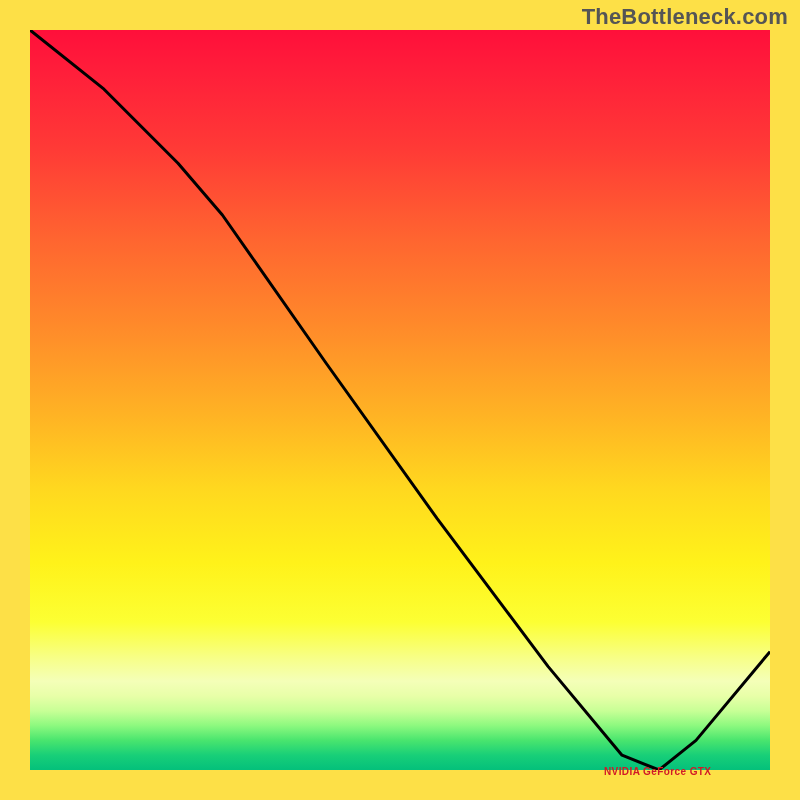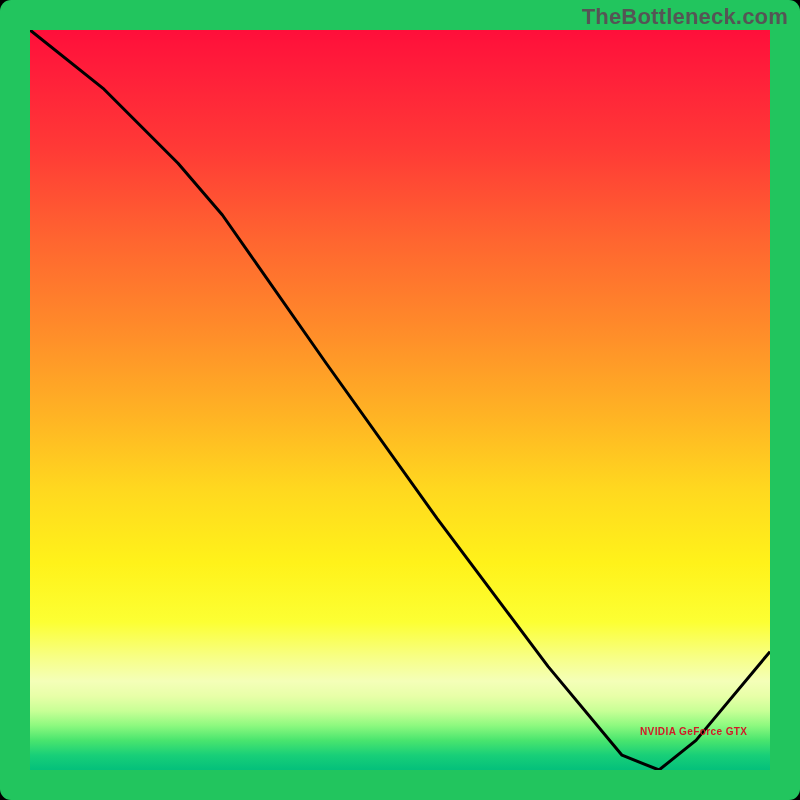--- a/index.html
+++ b/index.html
@@ -8,22 +8,21 @@
     width: 800px;
     height: 800px;
     background: #000;
     overflow: hidden;
     font-family: Arial, Helvetica, sans-serif;
   }
   .page {
     position: relative;
     width: 800px;
     height: 800px;
-    background: #22c55e;
-    border-radius: 11px;
+    background: #fde047;
   }
   .attribution {
     position: absolute;
     top: 4px;
     right: 12px;
     color: #555;
     font-size: 22px;
     font-weight: bold;
     letter-spacing: 0.2px;
   }
@@ -93,16 +92,16 @@
   <div class="attribution">TheBottleneck.com</div>
 
   <div class="plot-frame">
 
     <div class="gradient"></div>
 
     <svg class="line-svg" viewBox="0 0 740 740" preserveAspectRatio="none">
       <path d="M0.0 0.0 L74.0 59.2 L148.0 133.2 L192.4 185.0 L296.0 333.0 L407.0 488.4 L518.0 636.4 L592.0 725.2 L629.0 740.0 L666.0 710.4 L740.0 621.6"></path>
     </svg>
 
-    <div class="red-label" style="left: 574px; top: 696px; margin-left: 36px;">NVIDIA GeForce GTX</div>
+    <div class="red-label" style="left: 574px; top: 736px;">NVIDIA GeForce GTX</div>
 
   </div>
 </div>
 
 </body></html>

